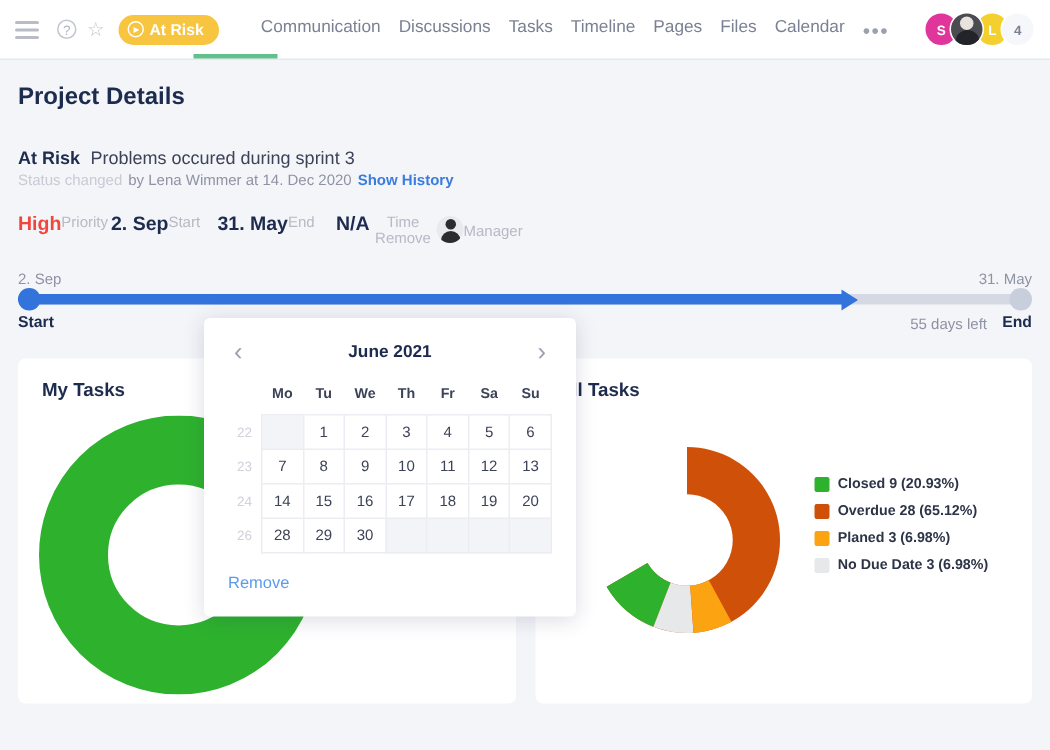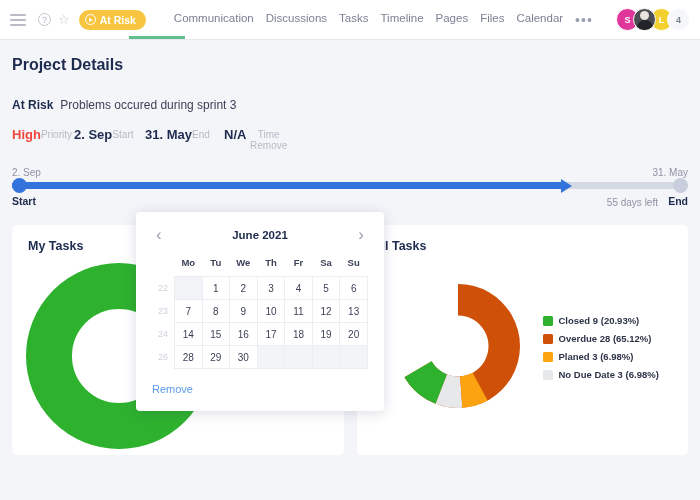--- a/index.html
+++ b/index.html
@@ -160,21 +160,21 @@
   .card {
     background: #fff; border-radius: 5px; flex: 1; height: 230px;
     padding: 14px 16px; position: relative; overflow: hidden;
   }
   .card-title { font-size: 12.5px; font-weight: bold; color: #1d2b4e; }
 
   .donut-wrap-left { position: absolute; left: 14px; top: 38px; }
   .donut-wrap-right { position: absolute; left: 16px; top: 36px; }
 
   .legend {
-    position: absolute; left: 186px; top: 90px;
+    position: absolute; left: 186px; top: 78px;
     display: flex; flex-direction: column; gap: 7px;
   }
   .legend-row { display: flex; align-items: center; gap: 6px; }
   .legend-sw { width: 10px; height: 10px; border-radius: 1.5px; flex: none; }
   .legend-txt { font-size: 9.5px; font-weight: bold; color: #2d3447; white-space: nowrap; }
 
   
   .calendar {
     position: absolute; left: 136px; top: 172px;
     width: 248px; background: #fff; border-radius: 4px;
@@ -246,37 +246,46 @@
 </div>
 
 <div class="page">
 
   <div class="page-title">Project Details</div>
 
   <div class="status-row">
     <span class="status-name">At Risk</span>
     <span class="status-desc">Problems occured during sprint 3</span>
   </div>
+  <div class="status-sub">
+    <span class="sub-muted">Status changed</span>
+    <span class="sub-grey">by Lena Wimmer at 14. Dec 2020</span>
+    <span class="sub-link">Show History</span>
+  </div>
 
   <div class="meta-row">
     <div class="meta m-prio">
       <span class="meta-val high">High</span>
       <span class="meta-lbl">Priority</span>
     </div>
     <div class="meta m-start">
       <span class="meta-val">2. Sep</span>
       <span class="meta-lbl">Start</span>
     </div>
     <div class="meta m-end">
       <span class="meta-val">31. May</span>
       <span class="meta-lbl">End</span>
     </div>
     <div class="meta m-budget">
       <span class="meta-val">N/A</span>
       <span class="meta-lbl">Time Remove</span>
+    </div>
+    <div class="meta m-mgr">
+      <div class="mgr-av"></div>
+      <span class="meta-lbl">Manager</span>
     </div>
   </div>
 
   <div class="timeline">
     <span class="tl-lbl-top tl-left-top">2. Sep</span>
     <span class="tl-lbl-top tl-right-top">31. May</span>
     <div class="tl-track"></div>
     <div class="tl-fill"></div>
     <div class="tl-arrow"></div>
     <div class="tl-dot-start"></div>

